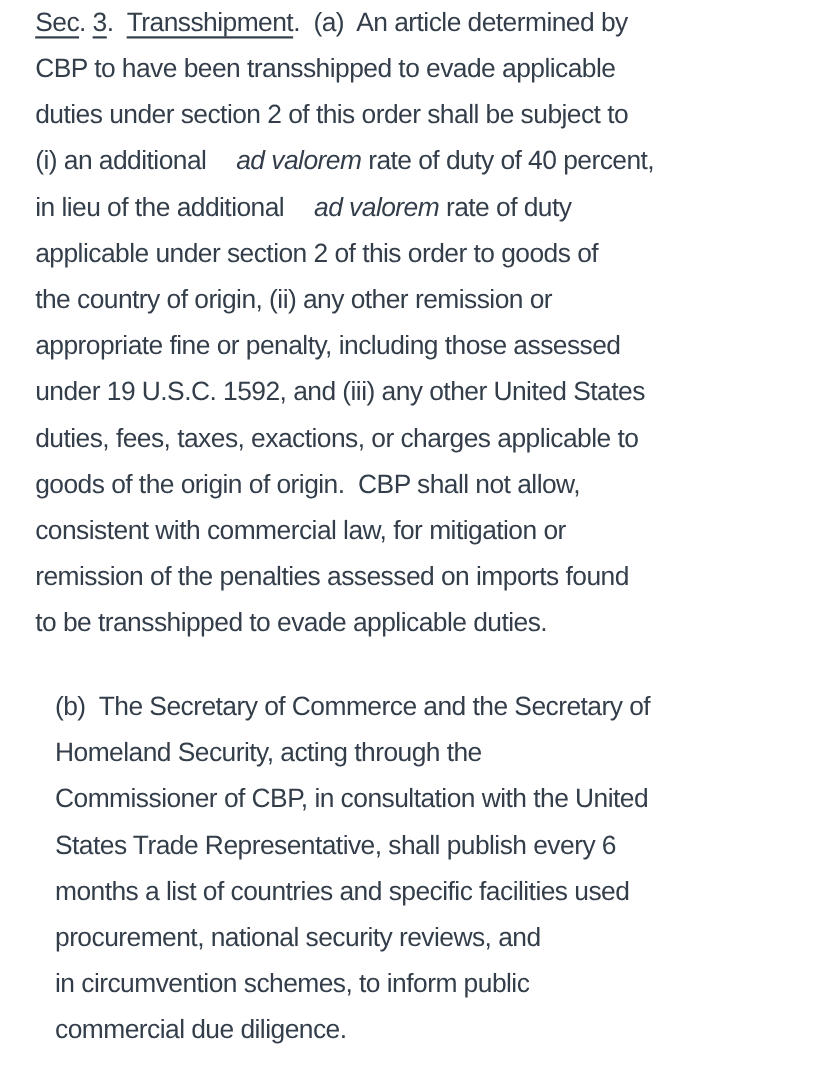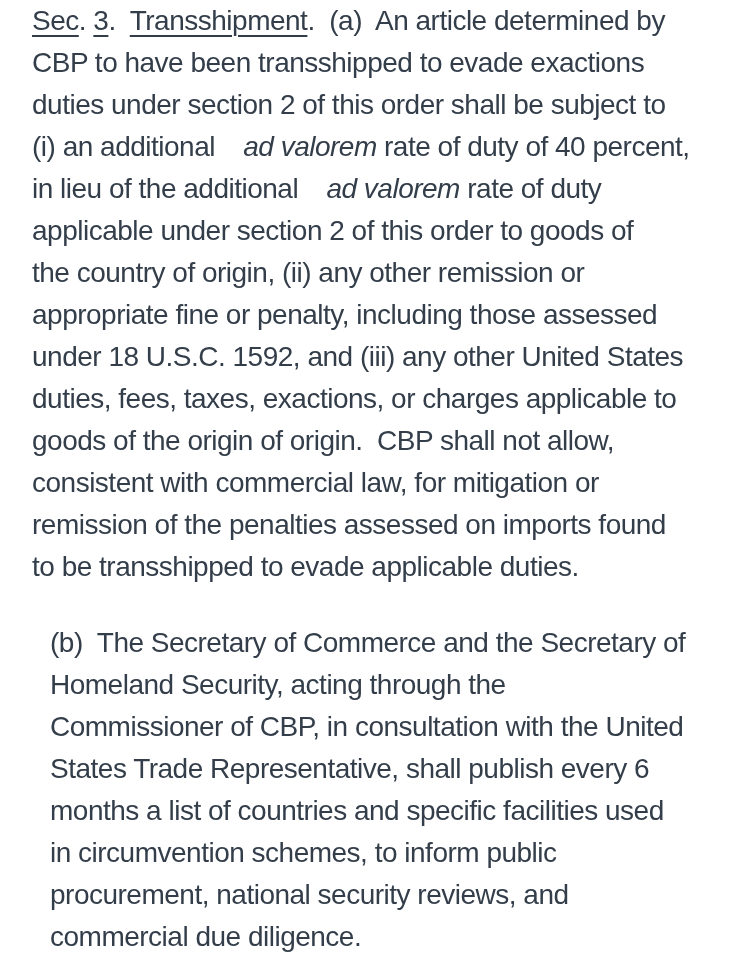--- a/index.html
+++ b/index.html
@@ -9,21 +9,21 @@
   }
   body {
     width: 750px;
     height: 974px;
     overflow: hidden;
     font-family: "Liberation Sans", "DejaVu Sans", sans-serif;
     color: #333e4a;
   }
   .document {
     padding: 0 20px 0 32px;
-    font-size: 28px;
+    font-size: 24px;
     letter-spacing: -0.5px;
   }
   .paragraph {
     margin: 0;
   }
   .paragraph + .paragraph {
     margin-top: 34px;
     margin-left: 18px;
   }
   .text-line {
@@ -40,37 +40,37 @@
     font-style: italic;
     margin-left: 21px;
   }
 </style>
 </head>
 <body style="background: rgb(255, 255, 255); color: rgb(51, 62, 74);">
 
 <main class="document">
     <div class="paragraph">
       <div class="text-line"><span class="seg-underline">Sec</span><span class="seg-normal">. </span><span class="seg-underline">3</span><span class="seg-normal">.  </span><span class="seg-underline">Transshipment</span><span class="seg-normal">.  (a)  An article determined by</span></div>
-      <div class="text-line"><span class="seg-normal">CBP to have been transshipped to evade exactions</span></div>
+      <div class="text-line"><span class="seg-normal">CBP to have been transshipped to evade applicable</span></div>
       <div class="text-line"><span class="seg-normal">duties under section 2 of this order shall be subject to</span></div>
       <div class="text-line"><span class="seg-normal">(i) an additional </span><span class="seg-italic">ad valorem</span><span class="seg-normal"> rate of duty of 40 percent,</span></div>
       <div class="text-line"><span class="seg-normal">in lieu of the additional </span><span class="seg-italic">ad valorem</span><span class="seg-normal"> rate of duty</span></div>
       <div class="text-line"><span class="seg-normal">applicable under section 2 of this order to goods of</span></div>
       <div class="text-line"><span class="seg-normal">the country of origin, (ii) any other remission or</span></div>
       <div class="text-line"><span class="seg-normal">appropriate fine or penalty, including those assessed</span></div>
-      <div class="text-line"><span class="seg-normal">under 18 U.S.C. 1592, and (iii) any other United States</span></div>
+      <div class="text-line"><span class="seg-normal">under 19 U.S.C. 1592, and (iii) any other United States</span></div>
       <div class="text-line"><span class="seg-normal">duties, fees, taxes, exactions, or charges applicable to</span></div>
       <div class="text-line"><span class="seg-normal">goods of the origin of origin.  CBP shall not allow,</span></div>
       <div class="text-line"><span class="seg-normal">consistent with commercial law, for mitigation or</span></div>
       <div class="text-line"><span class="seg-normal">remission of the penalties assessed on imports found</span></div>
       <div class="text-line"><span class="seg-normal">to be transshipped to evade applicable duties.</span></div>
     </div>
     <div class="paragraph">
       <div class="text-line"><span class="seg-normal">(b)  The Secretary of Commerce and the Secretary of</span></div>
       <div class="text-line"><span class="seg-normal">Homeland Security, acting through the</span></div>
       <div class="text-line"><span class="seg-normal">Commissioner of CBP, in consultation with the United</span></div>
       <div class="text-line"><span class="seg-normal">States Trade Representative, shall publish every 6</span></div>
       <div class="text-line"><span class="seg-normal">months a list of countries and specific facilities used</span></div>
+      <div class="text-line"><span class="seg-normal">procurement, national security reviews, and</span></div>
       <div class="text-line"><span class="seg-normal">in circumvention schemes, to inform public</span></div>
-      <div class="text-line"><span class="seg-normal">procurement, national security reviews, and</span></div>
       <div class="text-line"><span class="seg-normal">commercial due diligence.</span></div>
     </div>
   </main>
 
 </body></html>

